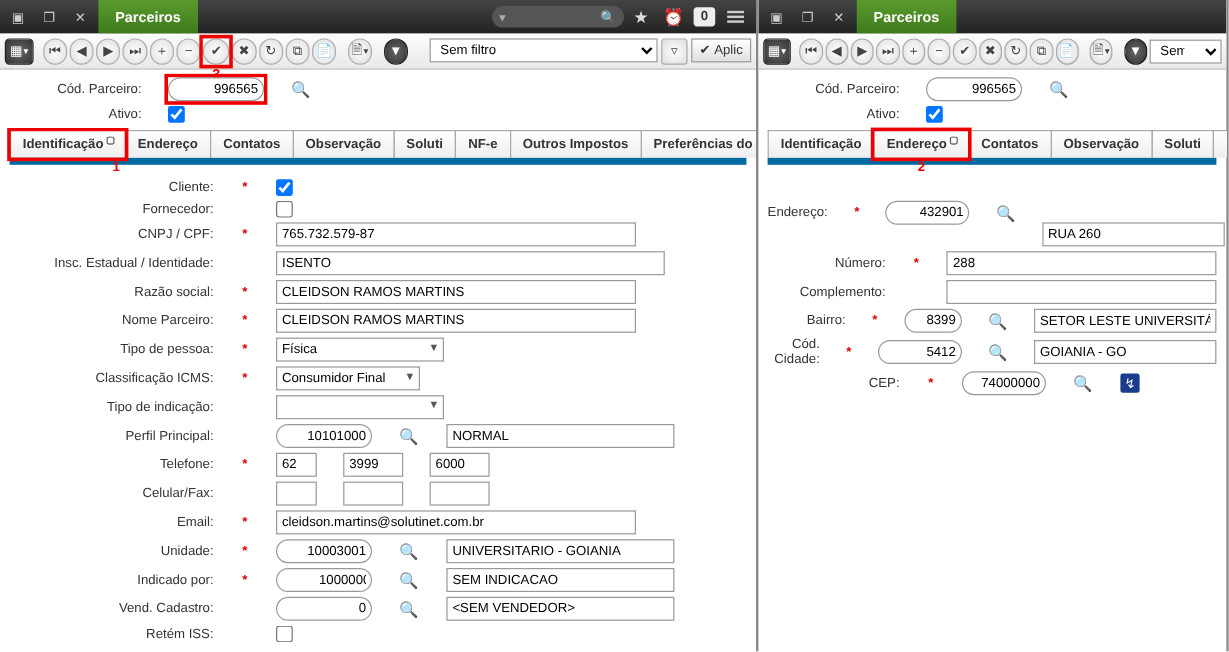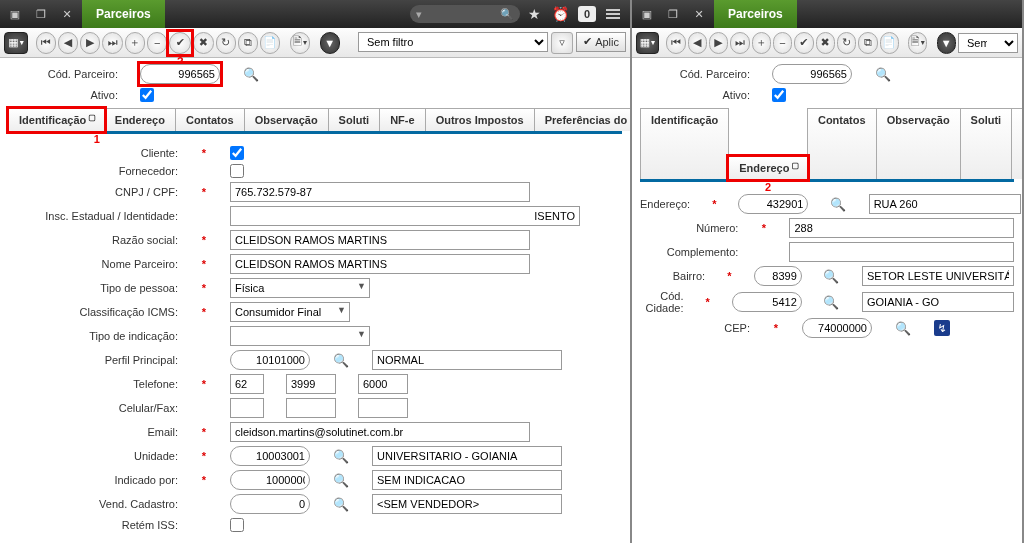--- a/index.html
+++ b/index.html
@@ -25,34 +25,34 @@
   .toolbar .filter { display:flex; gap:3px; margin-left:16px;}
   .toolbar select, .toolbar .filter-sel { height:20px; border:1px solid #999; background:#fff; font-size:11px; padding:0 14px 0 4px; width:190px;}
   .toolbar .filter-sel.small { width: auto; max-width: 60px; overflow:hidden; }
   .toolbar .apply { border:1px solid #999; background:linear-gradient(#fff,#e0e0e0); height:20px; padding:0 6px; display:flex; align-items:center; gap:3px; cursor:pointer;}
   .hi { position:relative; }
   .hi::before { content:""; position:absolute; inset:-3px; border:3px solid #e00; pointer-events:none; z-index:5;}
   .hi.label-after::after { position:absolute; color:#e00; font-weight:bold; font-size:12px; }
   .hi3::after { content:"3"; bottom:-15px; left:50%; transform:translateX(-50%); }
   .hi1 { position:relative;}
   .hi1::after { content:"1"; position:absolute; color:#e00; font-weight:bold; bottom:-14px; right:4px;}
-  .hi2 { position:relative;margin-top:48px;}
+  .hi2 { position:relative;}
   .hi2::after { content:"2"; position:absolute; color:#e00; font-weight:bold; bottom:-14px; left:50%; transform:translateX(-50%);}
   .content { flex:1; overflow:auto; padding: 6px 8px 8px 8px; }
   .kv { display:flex; align-items:center; margin-bottom:4px; gap:22px; }
   .kv .lbl { width: 170px; text-align:right; color:#333; font-size:11px; }
   .kv .lbl.narrow { width: 110px; }
   .kv .req { color:#d00; font-weight:bold; width:8px; text-align:center;}
   .kv input[type=text] { height:20px; border:1px solid #999; padding:0 4px; font-size:11px; background:#fff;}
   .kv input[type=checkbox]{ width:14px; height:14px; }
   .kv .mag { width:18px; height:18px; display:flex; align-items:center; justify-content:center; color:#333; cursor:pointer; font-size:13px;}
   .kv .combo { position:relative; display:inline-flex;justify-content:flex-end;}
   .kv .combo select { height:20px; border:1px solid #999; font-size:11px; background:#fff; padding:0 18px 0 4px; appearance:none;}
   .kv .combo::after { content:"▼"; position:absolute; right:4px; top:3px; font-size:9px; pointer-events:none; color:#555;}
-  .tabs { display:flex; border-bottom:3px solid #0369a1; margin-top:6px; }
+  .tabs { display:flex; border-bottom:6px solid #0369a1; margin-top:6px; }
   .tab-item { padding:5px 10px; border:1px solid #aaa; border-bottom:none; background:linear-gradient(#fff,#eee); margin-right:-1px; cursor:pointer; font-weight:bold; font-size:11px; color:#333; position:relative; white-space:nowrap;}
   .tab-item .popout { font-size:8px; position:relative; top:-4px; left:2px; }
   .form-area { padding-top:12px; }
   .numcell { text-align:right;border-radius:10px; }
 </style>
 </head>
 <body>
 
 <div class="container">
 
@@ -144,21 +144,21 @@
             <input type="checkbox" style="">
           </div>
         <div class="kv">
             <span class="lbl">CNPJ / CPF:</span>
             <span class="req">*</span>
             <input type="text" style="width: 300px;" value="765.732.579-87">
           </div>
         <div class="kv">
             <span class="lbl">Insc. Estadual / Identidade:</span>
             <span class="req"></span>
-            <input type="text" style="width: 350px; text-align: right;" value="ISENTO">
+            <input type="text" style="width: 324px;" value="ISENTO">
           </div>
         <div class="kv">
             <span class="lbl">Razão social:</span>
             <span class="req">*</span>
             <input type="text" style="width: 300px;" value="CLEIDSON RAMOS MARTINS">
           </div>
         <div class="kv">
             <span class="lbl">Nome Parceiro:</span>
             <span class="req">*</span>
             <input type="text" style="width: 300px;" value="CLEIDSON RAMOS MARTINS">
@@ -290,21 +290,21 @@
         <div class="tab-item">NF-e</div>
 
       </div>
 
       <div class="form-area">
         <div class="kv">
             <span class="lbl narrow">Endereço:</span>
             <span class="req">*</span>
             <input type="text" style="width: 70px;" class="numcell" value="432901">
             <span class="mag">🔍</span>
-            <input type="text" style="width: 160px;" value="RUA 260">
+            <input type="text" style="width: 160px; margin-top: 36px;" value="RUA 260">
           </div>
         <div class="kv">
             <span class="lbl narrow">Número:</span>
             <span class="req">*</span>
             <input type="text" style="width: 250px;" value="288">
           </div>
         <div class="kv">
             <span class="lbl narrow">Complemento:</span>
             <span class="req"></span>
             <input type="text" style="width: 250px;">

